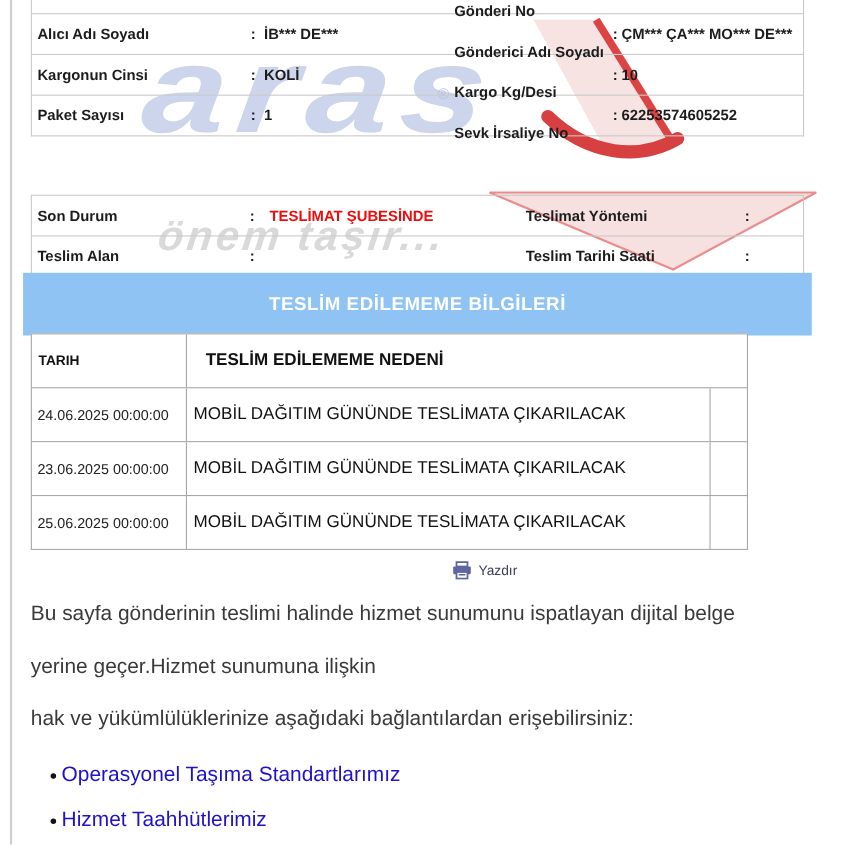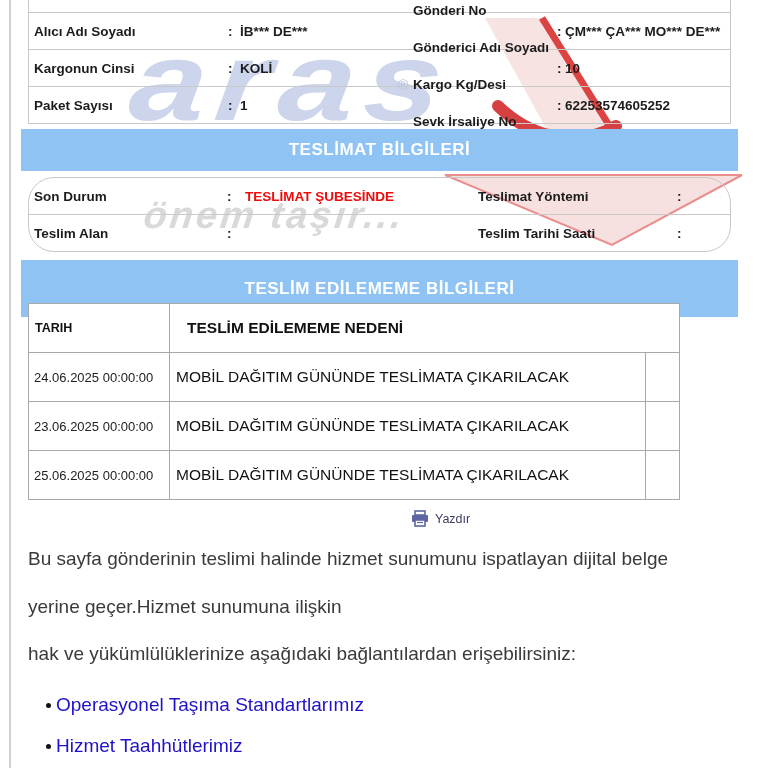--- a/index.html
+++ b/index.html
@@ -23,21 +23,21 @@
     color:#d9d9d9; letter-spacing:3px; transform:skewX(-7deg);
   }
 
   
   .info-table {
     position:absolute; left:28px; width:703px; z-index:2; box-sizing:border-box;
     border-left:1px solid #c9c9c9; border-right:1px solid #c9c9c9; border-bottom:1px solid #c9c9c9;
     background:transparent;
   }
   .top-table { top:-25px; }
-  .delivery-table { top:177px; border-top:1px solid #c9c9c9;border-radius:26px; }
+  .delivery-table { top:177px; border-top:1px solid #c9c9c9; }
   .info-row { position:relative; height:36px; border-bottom:1px solid #c9c9c9; }
   .info-row:last-child { border-bottom:none; }
   .top-table .info-row { height:36px; }
   .top-table .info-row:first-child { height:37px; }
   .info-row span {
     position:absolute; top:50%; transform:translateY(-50%);
     font-size:13.5px; font-weight:bold; color:#1c1c1c; white-space:nowrap;
   }
   .top-table .l-label   { left:5px; }
   .top-table .l-colon   { left:199px; }
@@ -54,21 +54,21 @@
   .status-red { color:#ee0c0c !important; }
 
   
   .banner {
     position:absolute; left:21px; width:717px; z-index:2;
     background:#8fc3f4; color:#ffffff; font-weight:bold; font-size:17px;
     letter-spacing:0.5px; text-align:center; box-sizing:border-box;
     display:flex; align-items:center; justify-content:center;
   }
   .banner1 { top:129px; height:42px; }
-  .banner2 { top:260px; height:57px; }
+  .banner2 { top:248px; height:57px; }
 
   
   .fail-table {
     position:absolute; left:28px; top:303px; width:652px; z-index:2;
     border:1px solid #a8a8a8; box-sizing:border-box; background:#fff;
   }
   .fail-row { display:grid; grid-template-columns:141px 476px 1fr; border-bottom:1px solid #a8a8a8; }
   .fail-row:last-child { border-bottom:none; }
   .fail-cell {
     min-height:48px; display:flex; align-items:center; box-sizing:border-box;
@@ -147,21 +147,20 @@
     <div class="info-row">
       <span class="l-label">Paket Sayısı</span>
       <span class="l-colon">:</span>
       <span class="l-value">1</span>
       <span class="r-label">Sevk İrsaliye No</span>
       <span class="r-colon">:</span>
       <span class="r-value">62253574605252</span>
     </div>
   </div>
 
-  <div class="banner banner1">TESLİMAT BİLGİLERİ</div>
 
   <div class="info-table delivery-table">
     <div class="info-row">
       <span class="l-label">Son Durum</span>
       <span class="l-colon">:</span>
       <span class="l-value status-red">TESLİMAT ŞUBESİNDE</span>
       <span class="r-label">Teslimat Yöntemi</span>
       <span class="r-colon">:</span>
       <span class="r-value"></span>
     </div>

